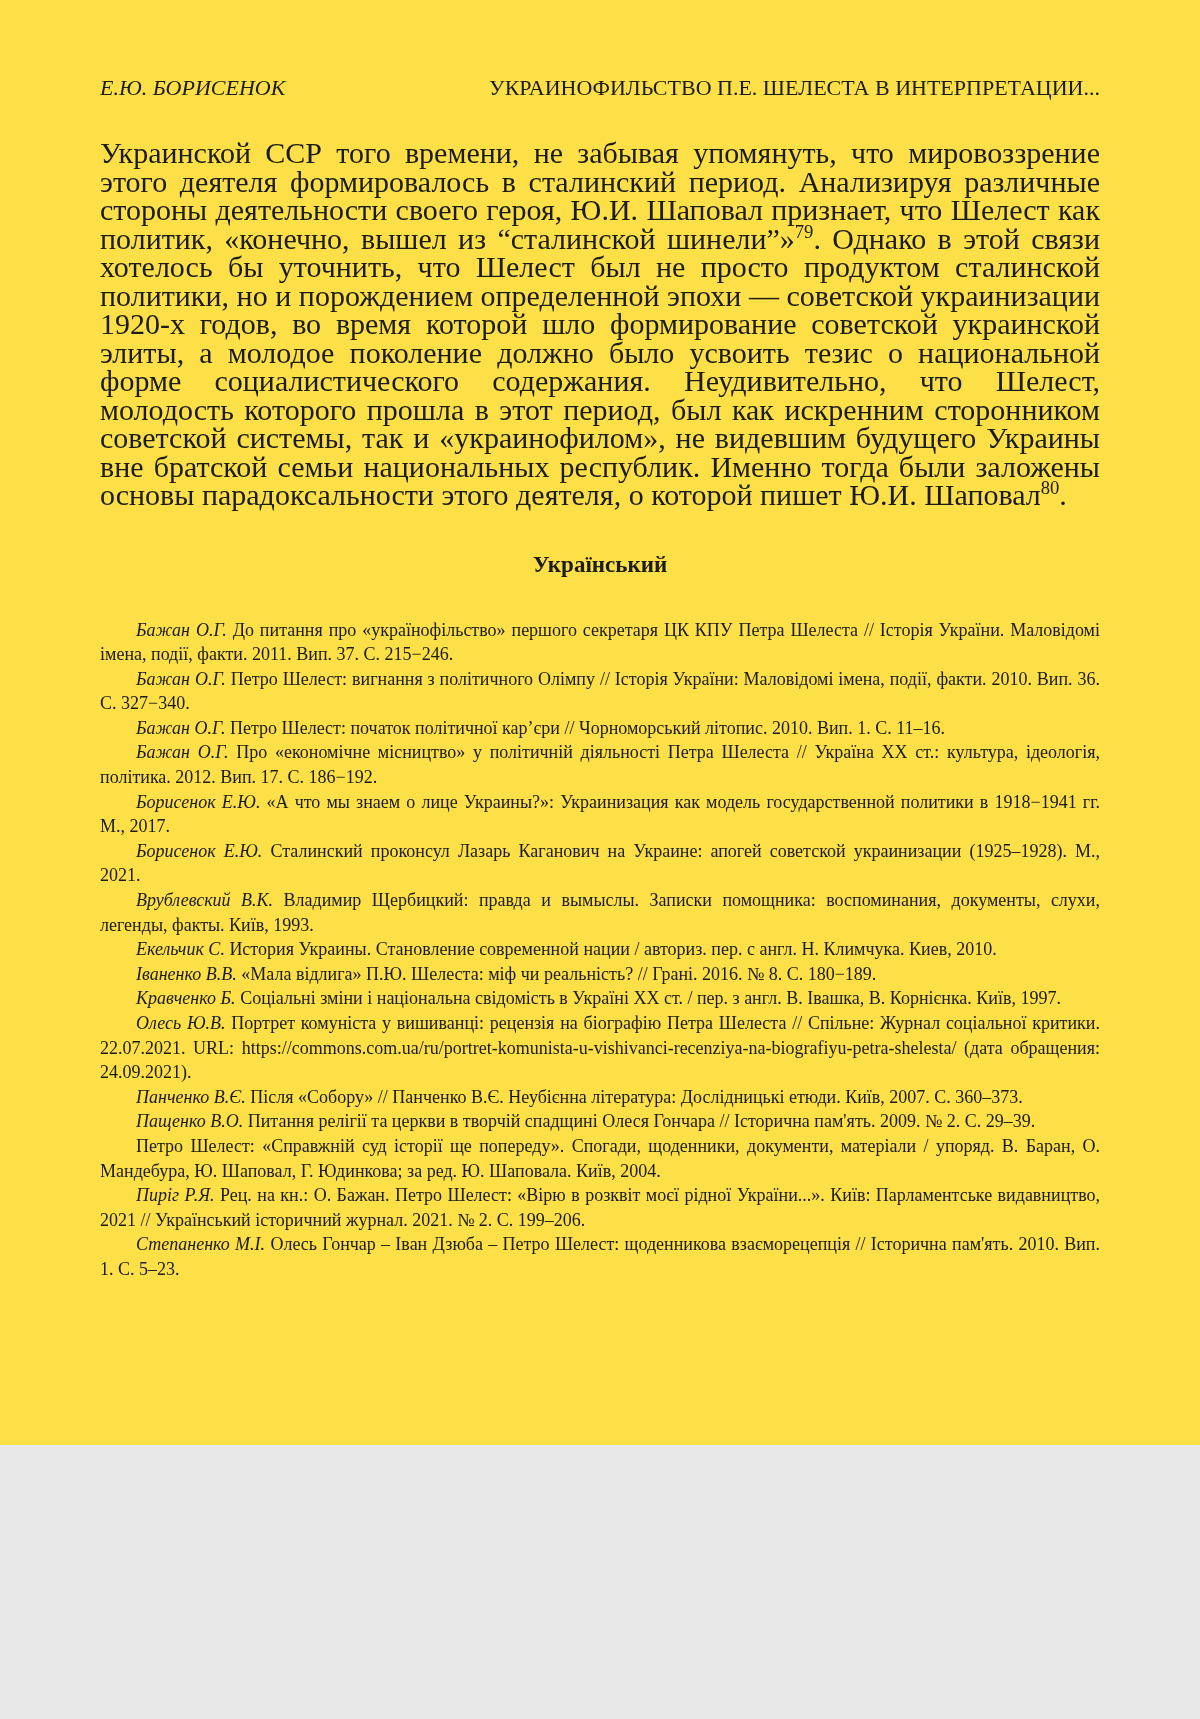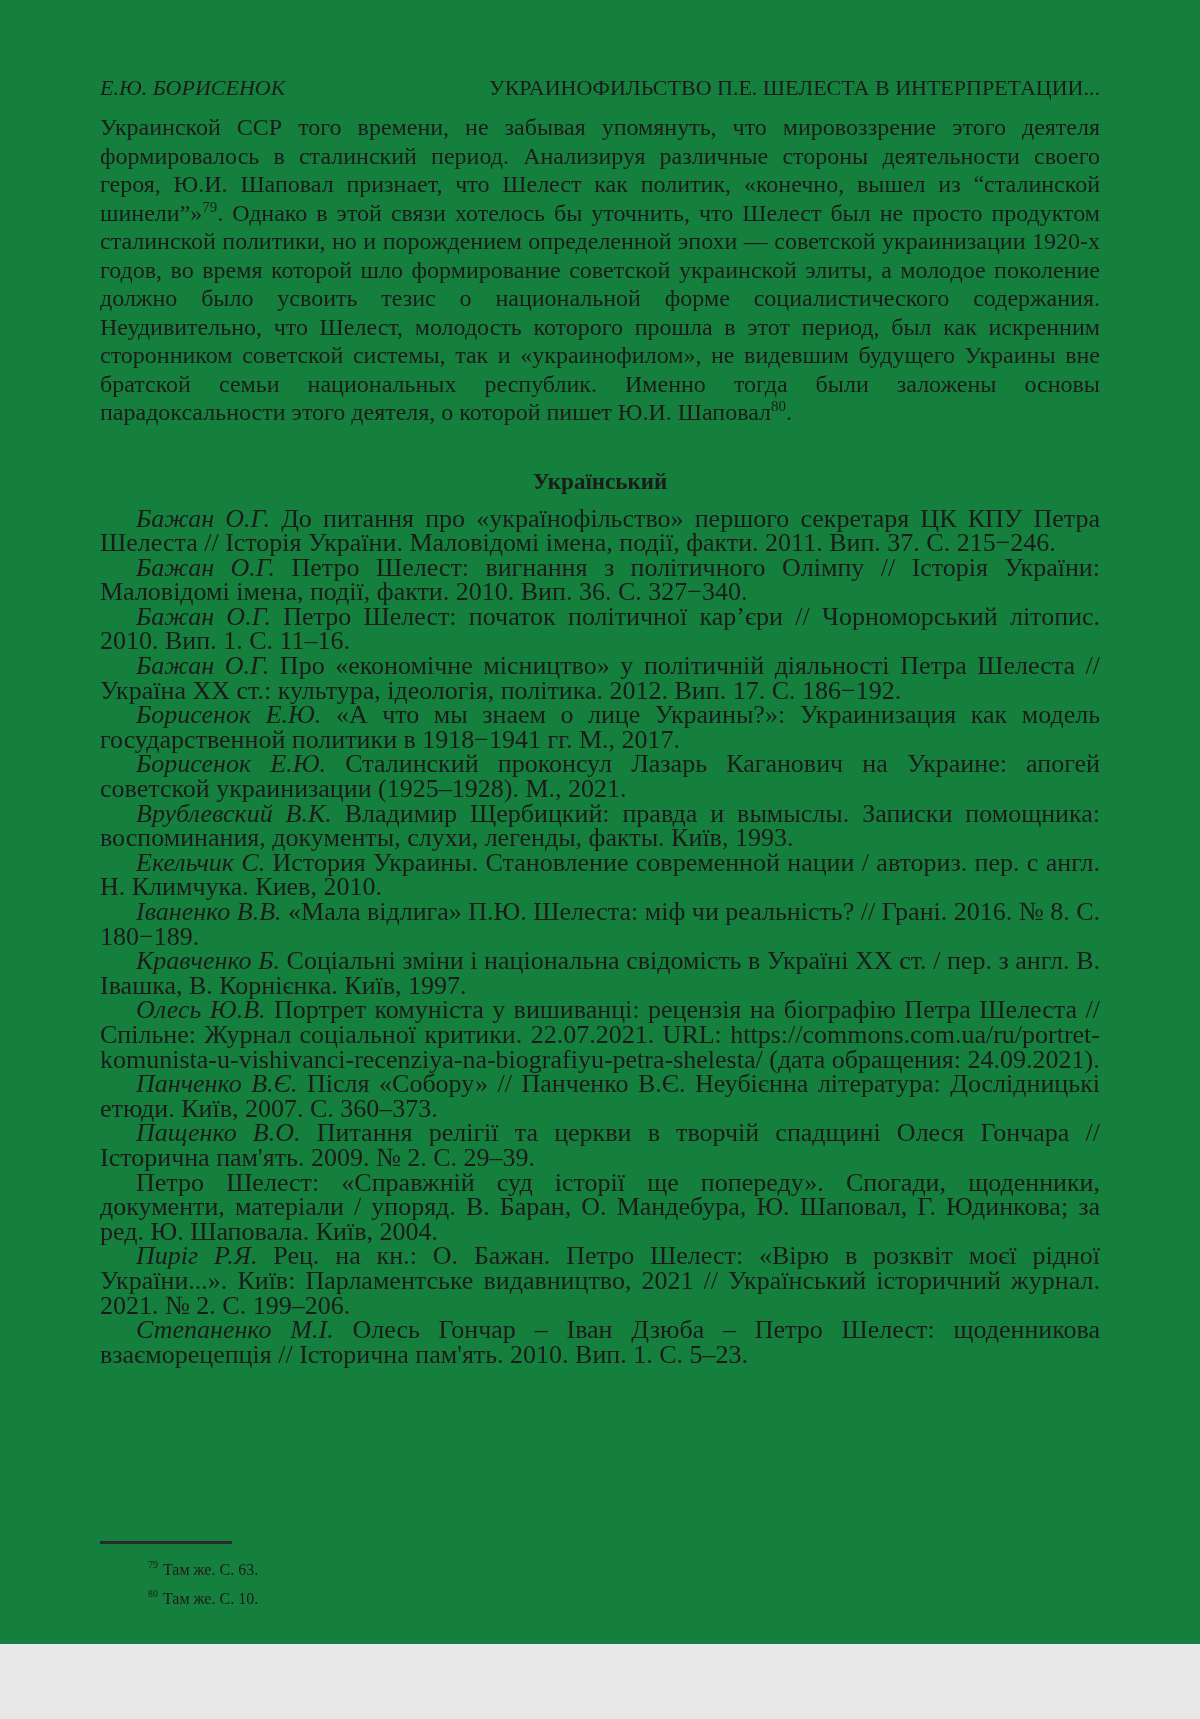--- a/index.html
+++ b/index.html
@@ -1,21 +1,21 @@
 <!DOCTYPE html>
 <html lang="ru"><head>
 <meta charset="utf-8">
 <style>
   html, body { margin: 0; padding: 0; background: #e8e8e8; }
   .page {
     position: relative;
     width: 1200px;
-    height: 1644px;
+    height: 1445px;
     margin: 0 auto;
-    background: #15803d;
+    background: #fde047;
     color: #1b1b1b;
     font-family: "Liberation Serif", "DejaVu Serif", serif;
     box-sizing: border-box;
     overflow: hidden;
   }
   .content {
     position: absolute;
     left: 100px;
     right: 100px;
     top: 75px;
@@ -24,40 +24,40 @@
     display: flex;
     justify-content: space-between;
     align-items: baseline;
     font-size: 22px;
     line-height: 26px;
     white-space: nowrap;
   }
   .running-head .author { font-style: italic; }
   .running-head .title { text-align: right; }
   .body-paragraph {
-    margin: 12px 0 0 0;
-    font-size: 24px;
+    margin: 38px 0 0 0;
+    font-size: 30px;
     line-height: 28.5px;
     text-align: justify;
     text-align-last: left;
   }
   .body-paragraph sup, .bib sup, .footnotes sup {
     font-size: 0.62em;
     line-height: 0;
     vertical-align: super;
   }
   .bib-heading {
     margin: 42px 0 0 0;
     font-size: 23px;
     font-weight: bold;
     text-align: center;
   }
   .bib {
-    margin-top: 12px;
-    font-size: 26px;
+    margin-top: 40px;
+    font-size: 18px;
     line-height: 24.6px;
   }
   .bib p {
     margin: 0;
     text-indent: 36px;
     text-align: justify;
     text-align-last: left;
     overflow-wrap: anywhere;
   }
   .bib .bib-author { font-style: italic; }

